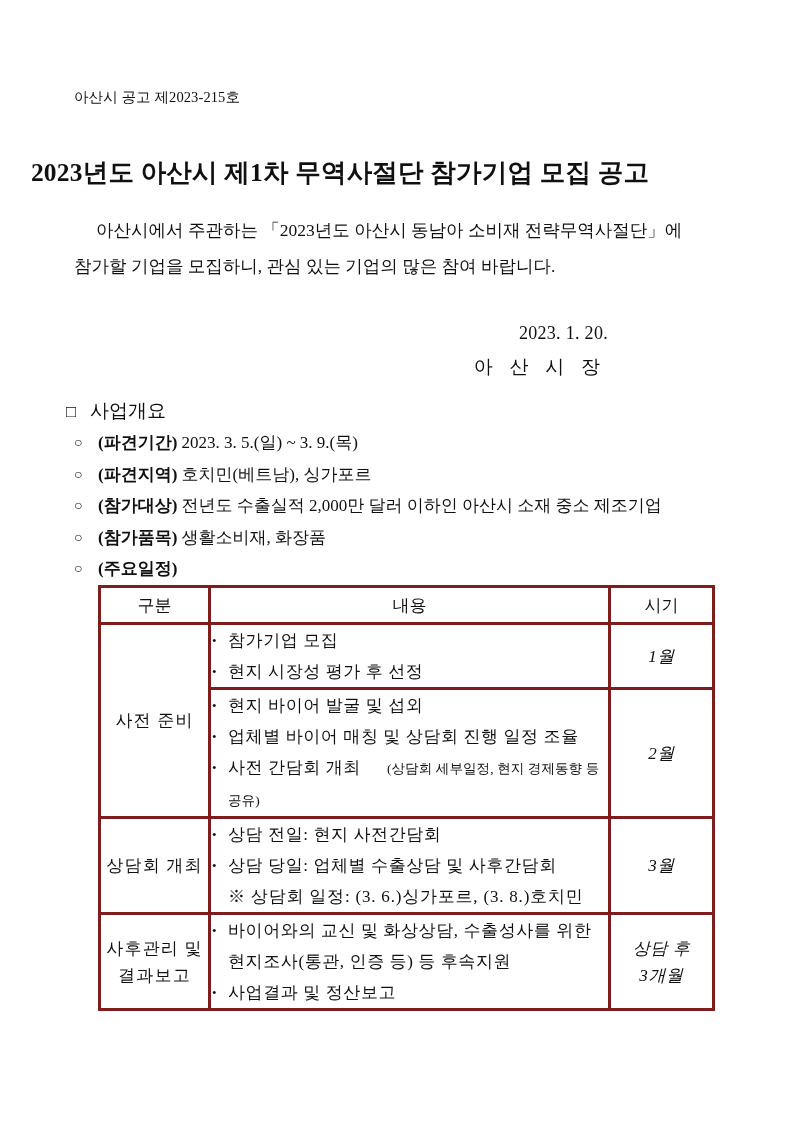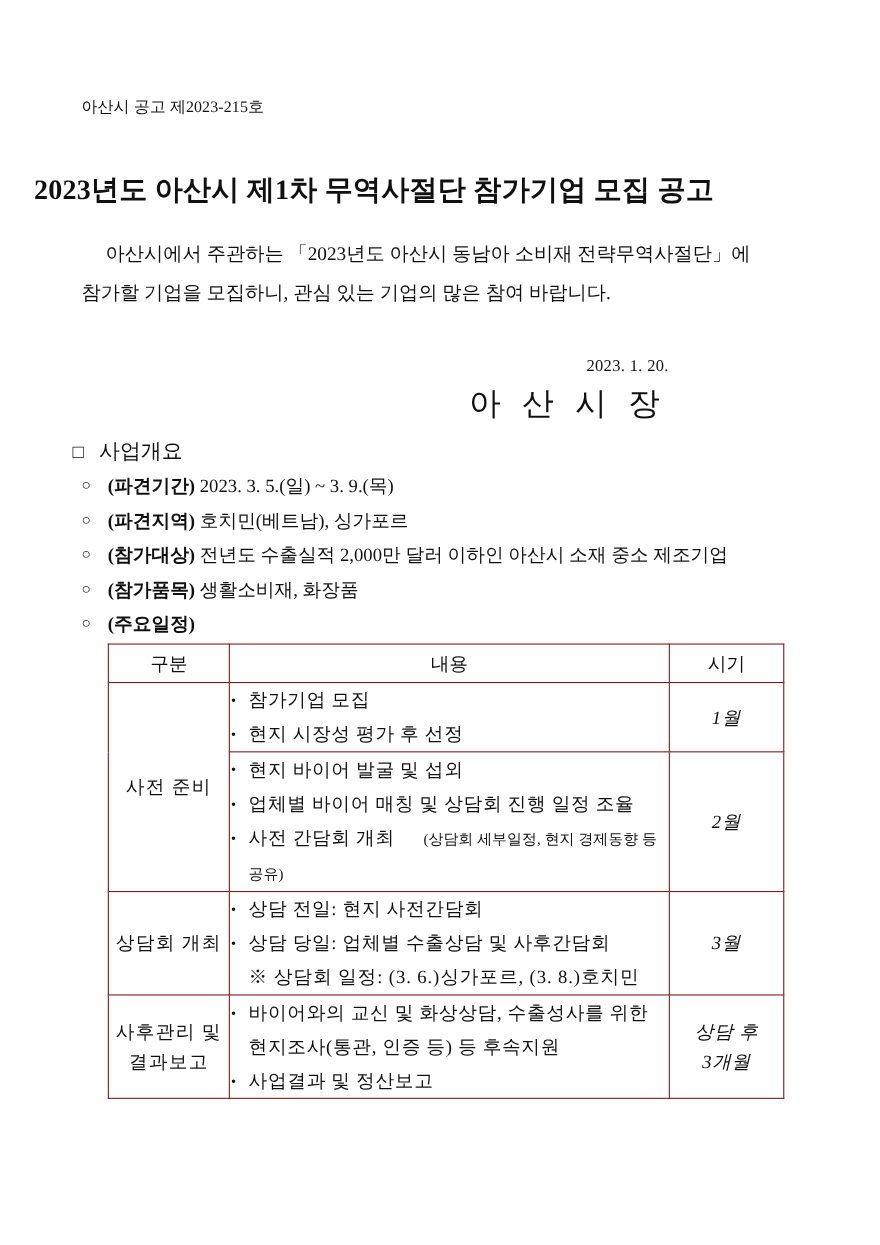--- a/index.html
+++ b/index.html
@@ -61,26 +61,26 @@
 
   
   .signature-block {
     position: absolute;
     left: 0;
     right: 72px;
     top: 318px;
     text-align: right;
   }
   .sig-date {
-    font-size: 15px;
+    font-size: 18px;
     letter-spacing: 0.3px;
     line-height: 30px;
   }
   .sig-name {
-    font-size: 29px;
+    font-size: 19px;
     letter-spacing: 6px;
     line-height: 38px;
     padding-right: 2px;
   }
 
   
   .section {
     position: absolute;
     left: 66px;
     top: 396px;
@@ -126,21 +126,21 @@
     top: 585px;
     width: 614px;
   }
   table.schedule {
     border-collapse: collapse;
     width: 614px;
     table-layout: fixed;
   }
   table.schedule th,
   table.schedule td {
-    border: 1px solid #7f1d1d;
+    border: 3px solid #7f1d1d;
     padding: 0;
     vertical-align: middle;
   }
   table.schedule thead th {
     height: 34px;
     font-weight: normal;
     font-size: 17px;
     text-align: center;
   }
   .col-div   { width: 110px; }

